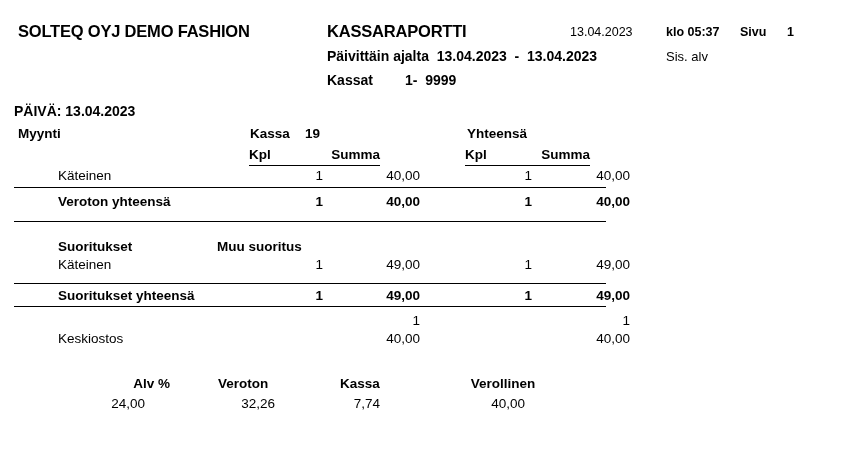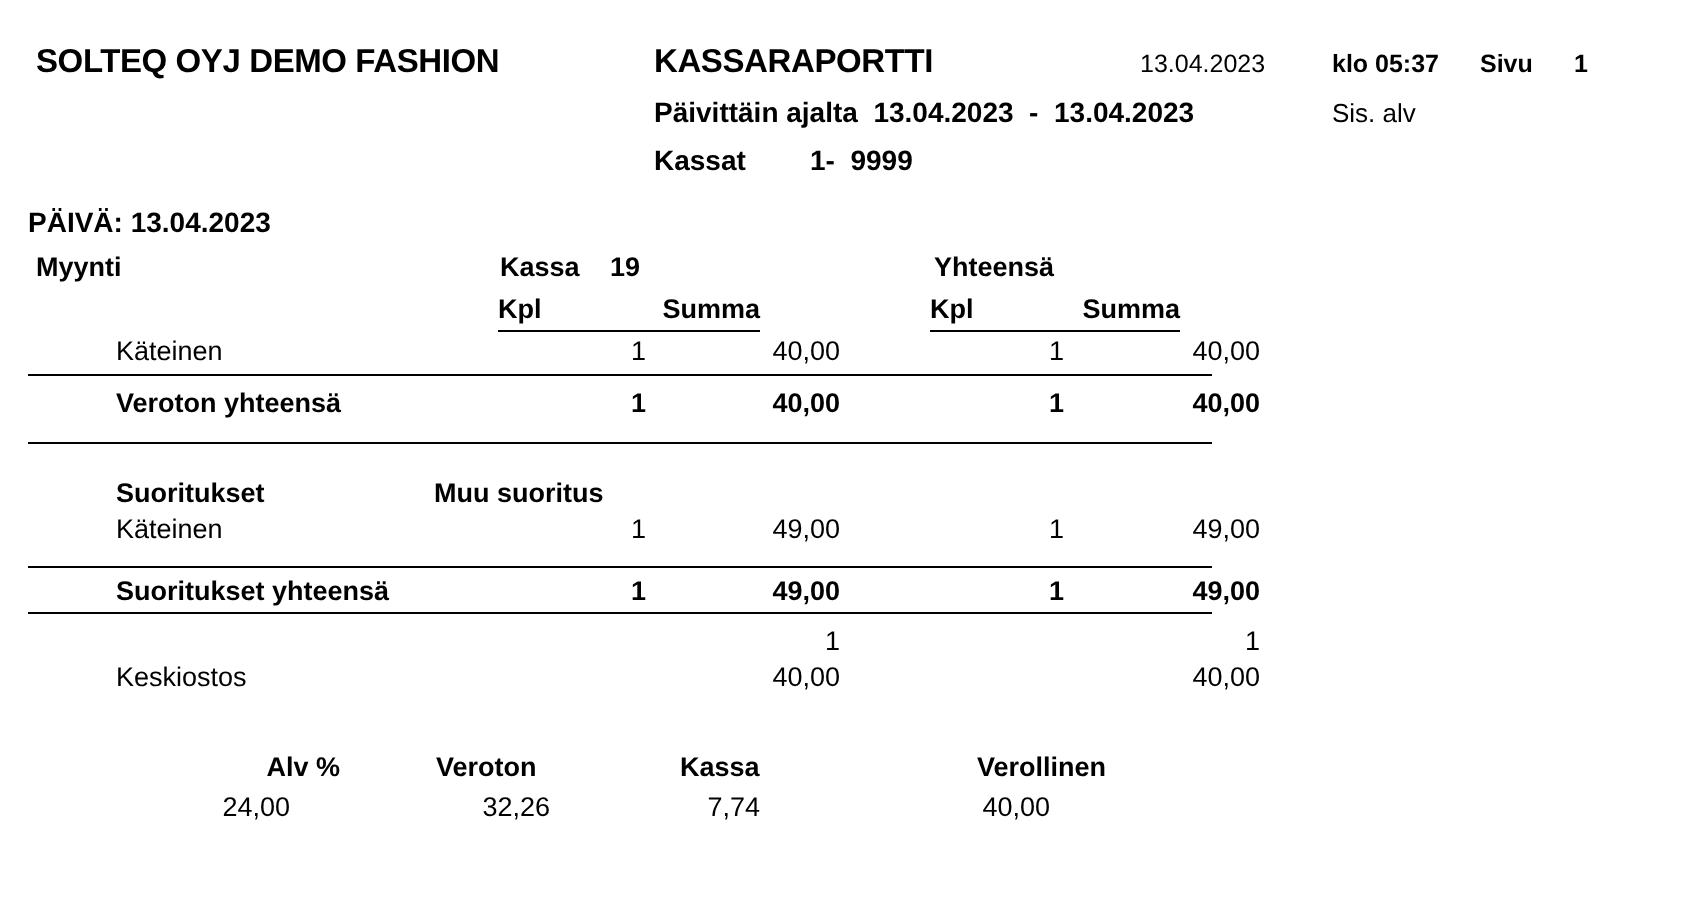--- a/index.html
+++ b/index.html
@@ -111,21 +111,21 @@
   .vat-cell { position: absolute; font-size: 13.5px; }
   .vat-head { font-weight: bold; top: 376px; }
   .vat-val  { font-weight: normal; top: 396px; }
   .vat-c0 { left: 70px;  width: 75px;  text-align: right; }
   .vat-c1 { left: 190px; width: 85px;  text-align: right; }
   .vat-c2 { left: 315px; width: 65px;  text-align: right; }
   .vat-c3 { left: 425px; width: 100px; text-align: right; }
   .vat-head.vat-c0 { text-align: right;  left: 100px; width: 70px; }
   .vat-head.vat-c1 { text-align: left;  left: 218px; width: 90px; }
   .vat-head.vat-c2 { text-align: left;  left: 340px; width: 70px; }
-  .vat-head.vat-c3 { text-align: right;  left: 453px; width: 100px; }
+  .vat-head.vat-c3 { text-align: center;  left: 453px; width: 100px; }
 </style>
 </head>
 <body>
 
 <div class="abs" id="company-title">SOLTEQ OYJ DEMO FASHION</div>
 <div class="abs" id="report-title">KASSARAPORTTI</div>
 <div class="abs" id="report-date">13.04.2023</div>
 <div class="abs" id="report-time">klo 05:37</div>
 <div class="abs" id="page-label">Sivu</div>
 <div class="abs" id="page-number">1</div>

